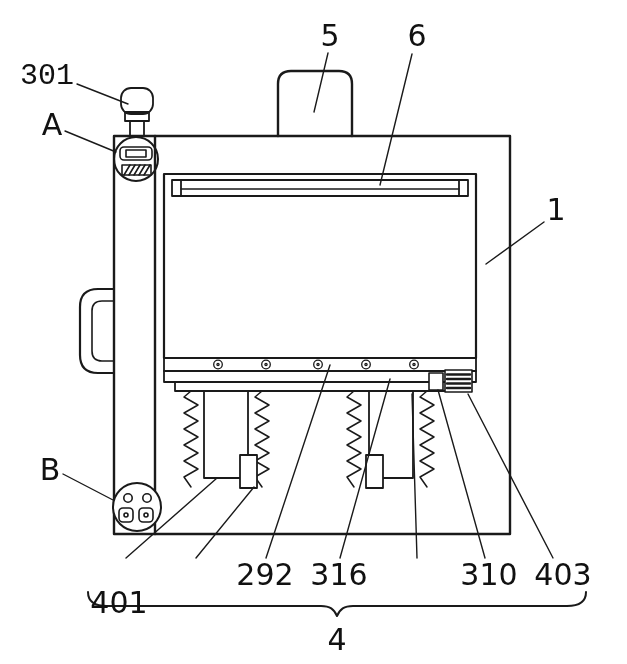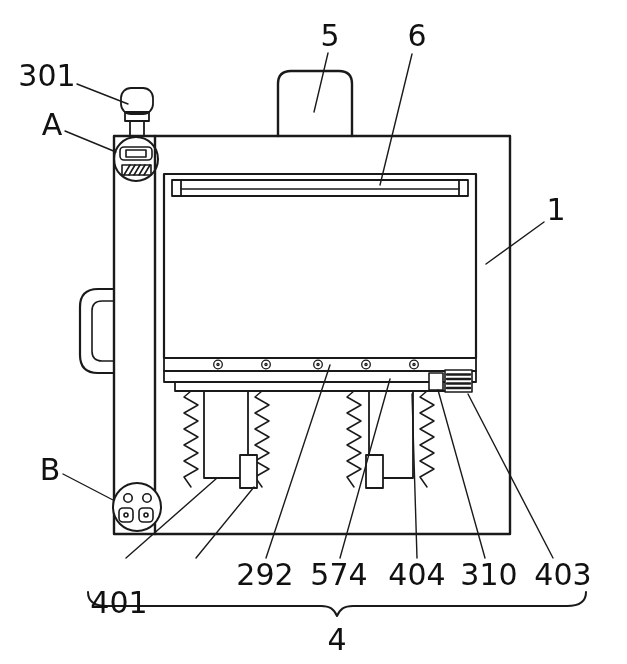--- a/index.html
+++ b/index.html
@@ -128,27 +128,26 @@
       <line x1="266" y1="558" x2="330" y2="365" stroke="#1a1a1a"></line>
       <line x1="340" y1="558" x2="390" y2="379" stroke="#1a1a1a"></line>
       <line x1="417" y1="558" x2="412" y2="394" stroke="#1a1a1a"></line>
       <line x1="485" y1="558" x2="438" y2="390" stroke="#1a1a1a"></line>
       <line x1="553" y1="558" x2="468" y2="394" stroke="#1a1a1a"></line>
     </g>
 
     <path stroke-width="2" d="M88,592 C88,602 96,606 107,606 L321,606 C330,606 334,609 337,616 C340,609 344,606 353,606 L567,606 C578,606 586,602 586,592" stroke="#1a1a1a"></path>
   </svg>
 
-  <div class="label" style="left:47px;  top:76px;">301</div>
+  <div class="label" style="left:47px;  top:76px;font-family:Liberation Mono, monospace;">301</div>
   <div class="label" style="left:52px;  top:125px;">A</div>
   <div class="label" style="left:50px;  top:470px;">B</div>
   <div class="label" style="left:330px; top:36px;">5</div>
   <div class="label" style="left:417px; top:36px;">6</div>
   <div class="label" style="left:556px; top:210px;">1</div>
   <div class="label" style="left:119px; top:575px;margin-top:28px;">401</div>
   <div class="label" style="left:265px; top:575px;">292</div>
-  <div class="label" style="left:339px; top:575px;">574</div>
-  <div class="label" style="left:417px; top:575px;">404</div>
+  <div class="label" style="left:339px; top:575px;">316</div>
   <div class="label" style="left:489px; top:575px;">310</div>
   <div class="label" style="left:563px; top:575px;">403</div>
   <div class="label" style="left:337px; top:640px;">4</div>
 
 </div>
 
 </body></html>

